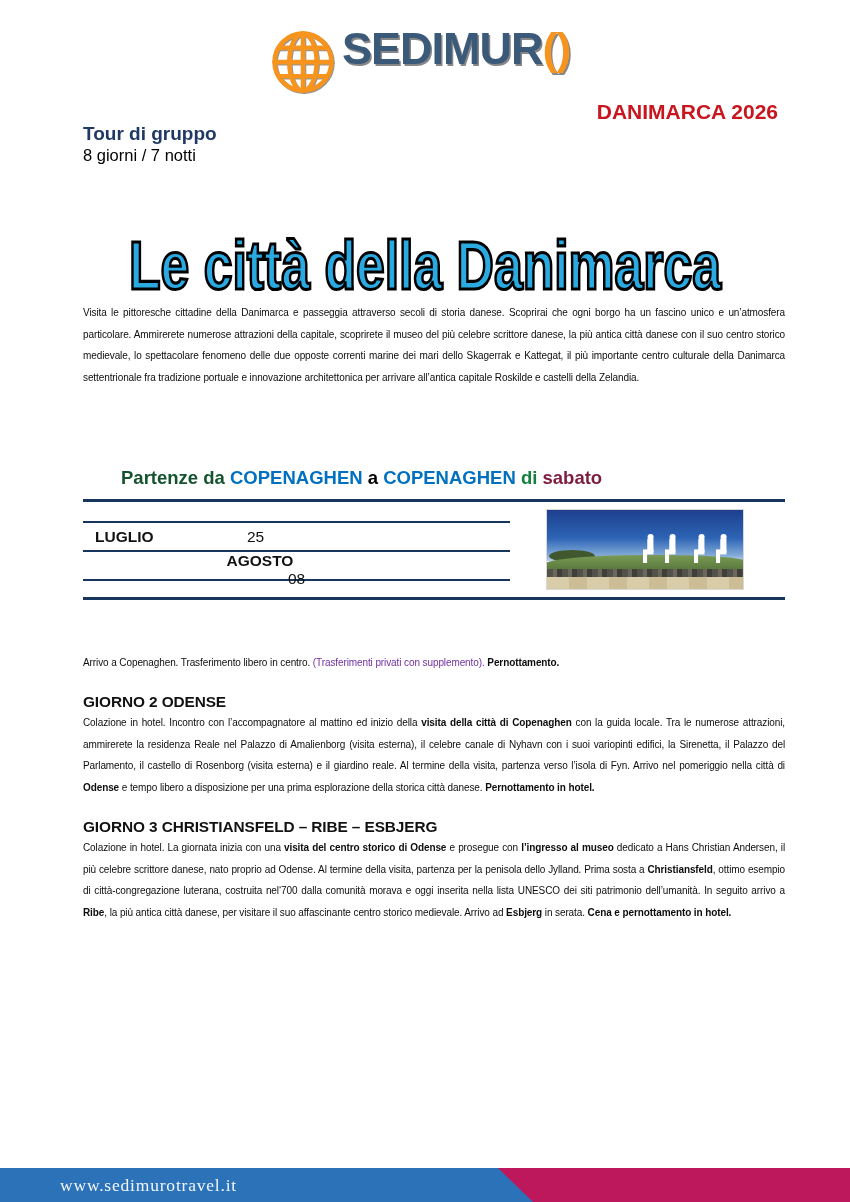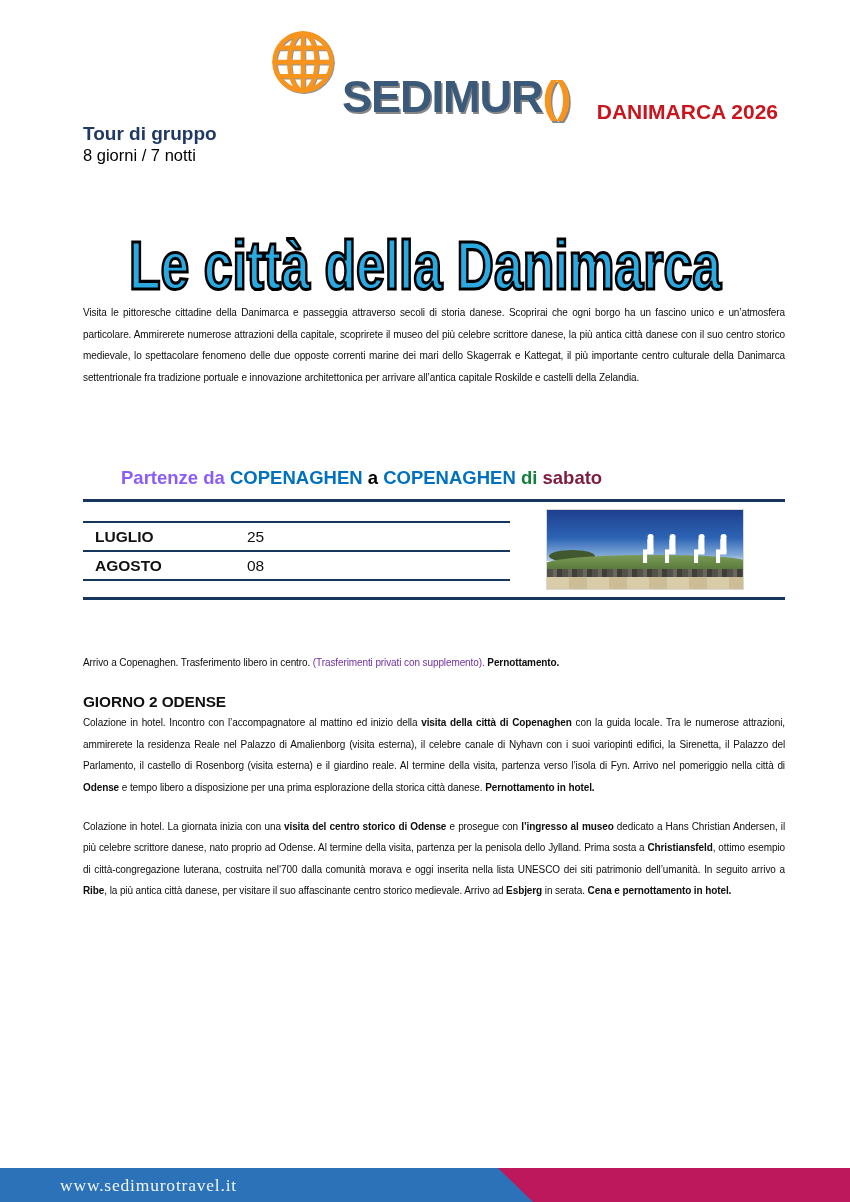--- a/index.html
+++ b/index.html
@@ -1,21 +1,21 @@
 <!DOCTYPE html>
 <html><head>
 <meta charset="utf-8">
 <style>
   html,body{margin:0;padding:0;background:#fff;}
   .page{position:relative;width:850px;height:1202px;background:#fff;overflow:hidden;
         font-family:"Liberation Sans",sans-serif;color:#111;}
   
   .logo{position:absolute;left:268px;top:26px;display:flex;align-items:flex-start;gap:4px;}
   .logo .globe{width:70px;height:70px;flex:0 0 auto;filter:drop-shadow(1.5px 1.5px 0 rgba(60,60,60,.55));}
-  .brandcol{display:flex;flex-direction:column;margin-top:48px;}
+  .brandcol{display:flex;flex-direction:column;}
   .brand-main{font-size:45px;font-weight:700;color:#3B5A7A;letter-spacing:-1px;line-height:1;
               text-shadow:1.5px 1.5px 0 rgba(55,55,55,.6);}
   .brand-paren{color:#F7941E;}
   .brand-sub{font-size:28px;font-weight:700;color:#3B5A7A;letter-spacing:17px;line-height:1;
              margin-top:-4px;padding-left:12px;text-shadow:1.5px 1.5px 0 rgba(55,55,55,.6);}
   
   .edition{position:absolute;right:72px;top:100px;color:#C9151E;font-weight:700;font-size:21px;}
   .tourblock{position:absolute;left:83px;top:123px;}
   .tourtype{color:#1F3864;font-weight:700;font-size:19px;line-height:22px;}
   .duration{color:#000;font-size:16.5px;line-height:21px;}
@@ -27,21 +27,21 @@
   
   .doc-text{font-size:10px;line-height:21.6px;text-align:justify;letter-spacing:-0.1px;color:#0d0d0d;}
   .intro{position:absolute;left:83px;top:302px;width:702px;}
   
   .dep-heading{position:absolute;left:121px;top:467px;font-size:18.5px;font-weight:700;white-space:nowrap;}
   .rule{position:absolute;height:2.5px;background:#17365D;}
   .rule-1{left:83px;top:499px;width:702px;}
   .rule-2{left:83px;top:597px;width:702px;}
   .dep-table{position:absolute;left:83px;top:521px;width:427px;}
   .dep-row{display:flex;align-items:center;height:27px;border-top:2.5px solid #17365D;}
-  .dep-row:last-child{border-bottom:2.5px solid #17365D;}
+  .dep-row:last-child{border-bottom:2.5px solid #17365D;flex-direction:column;}
   .dep-month{width:152px;padding-left:12px;font-weight:700;font-size:15.5px;}
   .dep-day{font-size:15.5px;}
   
   .photo{position:absolute;left:546px;top:509px;width:198px;height:81px;overflow:hidden;
          border:1px solid #d8d8d8;box-sizing:border-box;}
   .ph-sky{position:absolute;left:0;right:0;top:0;height:51px;
           background:linear-gradient(#1e3f8e 0%,#2d64b5 55%,#7fa8d6 88%,#b9d0e8 100%);}
   .ph-grass{position:absolute;left:-4px;right:-4px;top:45px;height:20px;
             background:linear-gradient(#7a9a55,#4e6e35);border-radius:50% 40% 0 0/10px 7px 0 0;}
   .ph-shrub{position:absolute;left:2px;top:40px;width:46px;height:12px;background:#41582f;border-radius:50%;}
@@ -90,21 +90,21 @@
   <div class="edition">DANIMARCA 2026</div>
   <div class="tourblock">
     <div class="tourtype">Tour di gruppo</div>
     <div class="duration">8 giorni / 7 notti</div>
   </div>
 
   <div class="main-title">Le città della Danimarca</div>
 
   <div class="intro doc-text">Visita le pittoresche cittadine della Danimarca e passeggia attraverso secoli di storia danese. Scoprirai che ogni borgo ha un fascino unico e un’atmosfera particolare. Ammirerete numerose attrazioni della capitale, scoprirete il museo del più celebre scrittore danese, la più antica città danese con il suo centro storico medievale, lo spettacolare fenomeno delle due opposte correnti marine dei mari dello Skagerrak e Kattegat, il più importante centro culturale della Danimarca settentrionale fra tradizione portuale e innovazione architettonica per arrivare all’antica capitale Roskilde e castelli della Zelandia.</div>
 
-  <div class="dep-heading"><span style="color: #8b5cf6;">Partenze da </span><span style="color: rgb(0, 112, 192);">COPENAGHEN</span><span style="color: rgb(0, 0, 0);"> a </span><span style="color: rgb(0, 112, 192);">COPENAGHEN</span><span style="color: #15803d;"> di </span><span style="color: rgb(126, 29, 64);">sabato</span></div>
+  <div class="dep-heading"><span style="color: #14532d;">Partenze da </span><span style="color: rgb(0, 112, 192);">COPENAGHEN</span><span style="color: rgb(0, 0, 0);"> a </span><span style="color: rgb(0, 112, 192);">COPENAGHEN</span><span style="color: #15803d;"> di </span><span style="color: rgb(126, 29, 64);">sabato</span></div>
   <div class="rule rule-1"></div>
 
   <div class="dep-table">
     <div class="dep-row">
       <div class="dep-month">LUGLIO</div>
       <div class="dep-day">25</div>
     </div>
     <div class="dep-row">
       <div class="dep-month">AGOSTO</div>
       <div class="dep-day">08</div>
@@ -152,20 +152,21 @@
 
   <div class="itinerary">
     <div class="day-section">
       <div class="doc-text"><span>Arrivo a Copenaghen. Trasferimento libero in centro. </span><span style="color: rgb(112, 48, 160);">(Trasferimenti privati con supplemento).</span><span> </span><span style="font-weight: 700;">Pernottamento.</span></div>
     </div>
     <div class="day-section">
       <div class="day-heading">GIORNO 2 ODENSE</div>
       <div class="doc-text"><span>Colazione in hotel. Incontro con l’accompagnatore al mattino ed inizio della </span><span style="font-weight: 700;">visita della città di Copenaghen</span><span> con la guida locale. Tra le numerose attrazioni, ammirerete la residenza Reale nel Palazzo di Amalienborg (visita esterna), il celebre canale di Nyhavn con i suoi variopinti edifici, la Sirenetta, il Palazzo del Parlamento, il castello di Rosenborg (visita esterna) e il giardino reale. Al termine della visita, partenza verso l’isola di Fyn. Arrivo nel pomeriggio nella città di </span><span style="font-weight: 700;">Odense</span><span> e tempo libero a disposizione per una prima esplorazione della storica città danese. </span><span style="font-weight: 700;">Pernottamento in hotel.</span></div>
     </div>
     <div class="day-section">
+      <div class="day-heading">GIORNO 3 CHRISTIANSFELD – RIBE – ESBJERG</div>
       <div class="doc-text"><span>Colazione in hotel. La giornata inizia con una </span><span style="font-weight: 700;">visita del centro storico di Odense</span><span> e prosegue con </span><span style="font-weight: 700;">l’ingresso al museo</span><span> dedicato a Hans Christian Andersen, il più celebre scrittore danese, nato proprio ad Odense. Al termine della visita, partenza per la penisola dello Jylland. Prima sosta a </span><span style="font-weight: 700;">Christiansfeld</span><span>, ottimo esempio di città-congregazione luterana, costruita nel‘700 dalla comunità morava e oggi inserita nella lista UNESCO dei siti patrimonio dell’umanità. In seguito arrivo a </span><span style="font-weight: 700;">Ribe</span><span>, la più antica città danese, per visitare il suo affascinante centro storico medievale. Arrivo ad </span><span style="font-weight: 700;">Esbjerg</span><span> in serata. </span><span style="font-weight: 700;">Cena e pernottamento in hotel.</span></div>
     </div>
   </div>
 
   <div class="footer">
     <div class="footer-dark"></div>
     <a class="footer-url" href="#">www.sedimurotravel.it</a>
   </div>
 
 </div>

